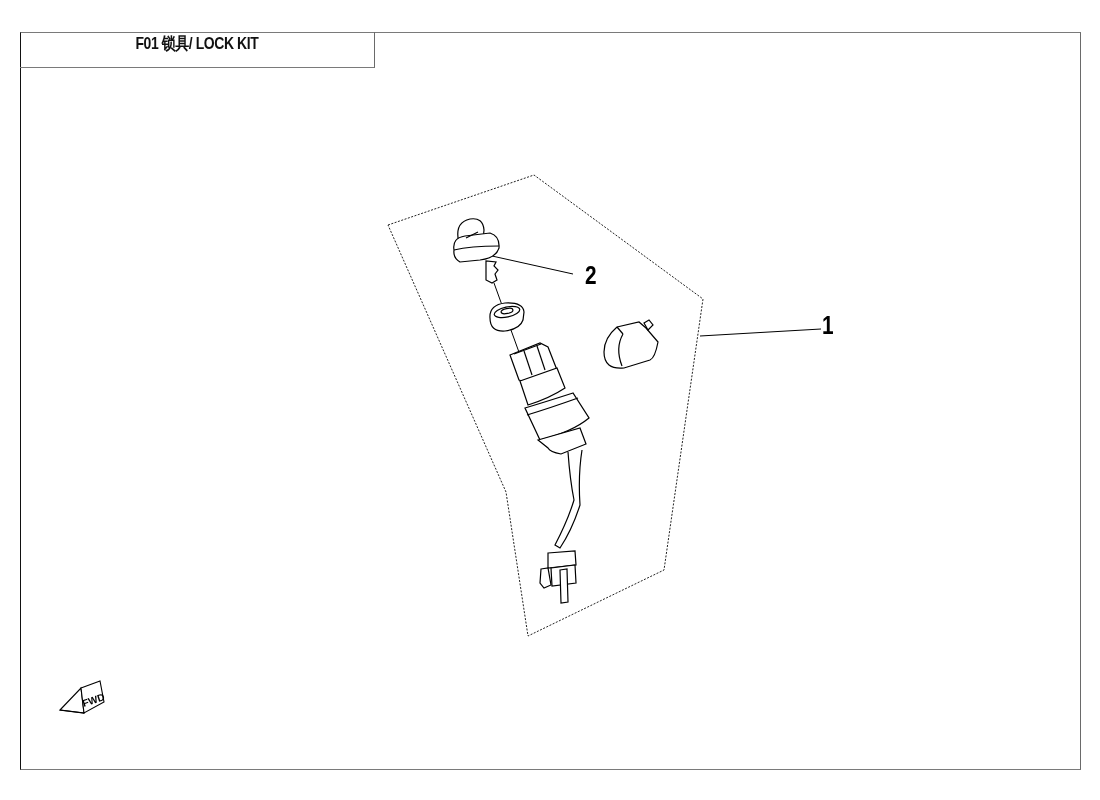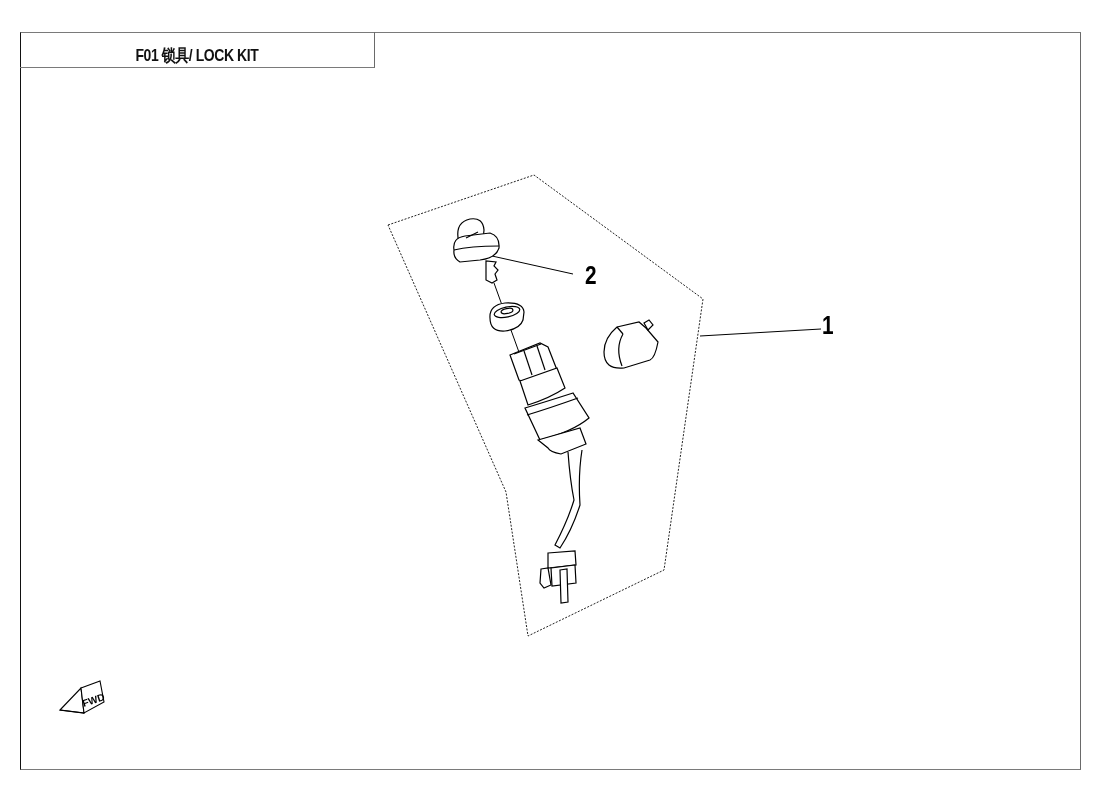--- a/index.html
+++ b/index.html
@@ -1,18 +1,18 @@
 <!DOCTYPE html>
 <html><head>
   <meta charset="utf-8">
   <style>
     html, body { margin: 0; padding: 0; background: #ffffff; }
     body { width: 1100px; height: 800px; position: relative; overflow: hidden; font-family: "Liberation Sans", sans-serif; }
     .frame { position: absolute; left: 20px; top: 32px; width: 1061px; height: 738px; border-top: 1.5px solid #7a7a7a; border-right: 1.5px solid #6a6a6a; border-bottom: 1.5px solid #7a7a7a; border-left: 1.5px solid #111; box-sizing: border-box; }
-    .title-box { position: absolute; left: 20px; top: 32px; width: 355px; height: 36px; border-right: 1.5px solid #6a6a6a; border-bottom: 1.5px solid #7a7a7a; box-sizing: border-box; display: flex; align-items: flex-end; justify-content: center; }
+    .title-box { position: absolute; left: 20px; top: 32px; width: 355px; height: 36px; border-right: 1.5px solid #6a6a6a; border-bottom: 1.5px solid #7a7a7a; box-sizing: border-box; display: flex; align-items: flex-start; justify-content: center; }
     .title-text { font-family: "Liberation Sans", sans-serif; font-weight: bold; font-size: 17px; letter-spacing: -0.5px; color: #111; transform: scaleX(0.82); white-space: nowrap; }
     svg.drawing { position: absolute; left: 0; top: 0; }
     .callout { position: absolute; font-family: "Liberation Sans", sans-serif; font-weight: bold; font-size: 26px; color: #000; transform: scaleX(0.8); transform-origin: left top; line-height: 1; }
   </style>
 </head>
 <body>
 
 <div class="frame"></div>
 
 <div class="title-box">

